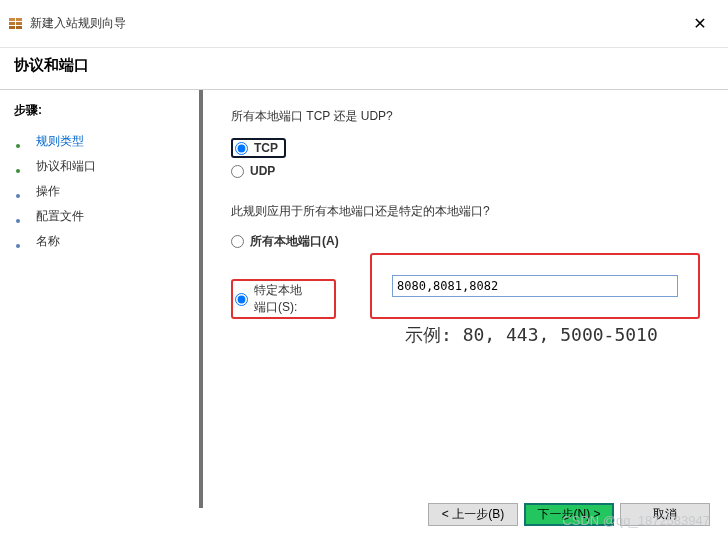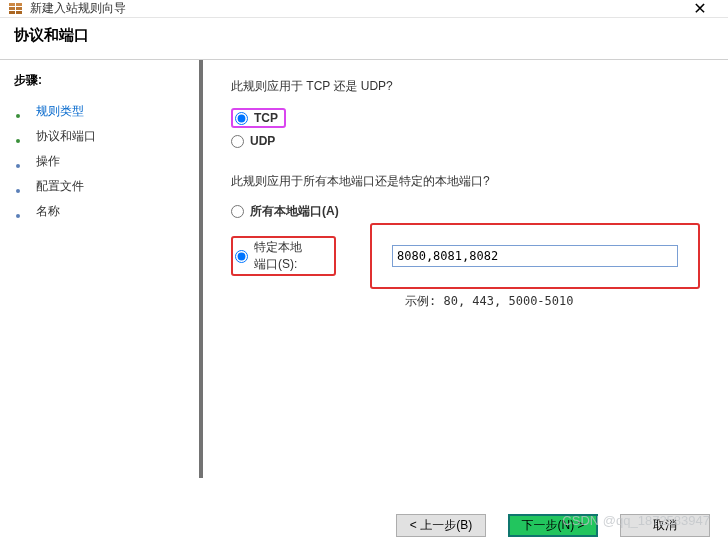--- a/index.html
+++ b/index.html
@@ -1,18 +1,18 @@
 <!DOCTYPE html>
 <html><head>
   <meta charset="utf-8">
   <style>
     * { margin: 0; padding: 0; box-sizing: border-box; font-family: "Microsoft YaHei", "Segoe UI", sans-serif; }
     body { background: #fff; width: 728px; height: 546px; overflow: hidden; position: relative; }
     
-    .titlebar { height: 18px; display: flex; align-items: center; padding: 0 8px; border-bottom: 1px solid #e5e5e5; }
+    .titlebar { height: 48px; display: flex; align-items: center; padding: 0 8px; border-bottom: 1px solid #e5e5e5; }
     .titlebar-icon { width: 16px; height: 16px; margin-right: 6px; }
     .titlebar-text { font-size: 12px; color: #333; flex: 1; }
     .close-btn { width: 40px; height: 28px; display: flex; align-items: center; justify-content: center; cursor: pointer; }
     
     .header { padding: 8px 14px 10px; border-bottom: 1px solid #d0d0d0; }
     .header-title { font-size: 15px; font-weight: bold; color: #000; margin-bottom: 4px; }
     .header-subtitle { font-size: 12px; color: #333; }
     
     .content { display: flex; height: calc(100% - 128px); }
     
@@ -22,29 +22,29 @@
     .step-bullet { width: 8px; height: 8px; display: flex; align-items: center; justify-content: center; }
     .step-link { color: #0066cc; }
     .step-normal { color: #333; }
     
     .main { flex: 1; padding: 18px 28px; font-size: 12px; color: #333; }
     .question { margin-bottom: 10px; }
     .radio-group { margin-bottom: 22px; }
     .radio-row { display: flex; align-items: center; gap: 6px; padding: 3px 0; }
     .radio-row input[type="radio"] { width: 13px; height: 13px; cursor: pointer; }
     .radio-row label { cursor: pointer; font-weight: bold; }
-    .radio-highlight { border: 2px solid #d946ef; border-radius: 3px; padding: 1px 6px 1px 2px; display: inline-flex; align-items: center; gap: 6px; }
+    .radio-highlight { border: 2px solid #0f172a; border-radius: 3px; padding: 1px 6px 1px 2px; display: inline-flex; align-items: center; gap: 6px; }
     .radio-highlight-wide { border: 2px solid #e03030; border-radius: 3px; padding: 1px 24px 1px 2px; display: inline-flex; align-items: center; gap: 6px; }
     
-    .port-row { display: flex; align-items: center; gap: 34px; }
+    .port-row { display: flex; align-items: flex-end; gap: 34px; }
     .port-input-wrapper { border: 2px solid #e03030; border-radius: 3px; padding: 20px; }
     .port-input { width: 286px; height: 22px; border: 1px solid #7a9fd4; padding: 0 4px; font-size: 12px; font-family: Consolas, monospace; outline: none; }
-    .port-example { margin-left: 174px; margin-top: 4px; font-size: 12px; color: #333; font-family: Consolas, monospace; }
+    .port-example { margin-left: 174px; margin-top: 4px; font-size: 18px; color: #333; font-family: Consolas, monospace; }
     
-    .footer { position: absolute; bottom: 9px; right: 18px; display: flex; gap: 22px; align-items: center; }
+    .footer { position: absolute; bottom: 20px; right: 18px; display: flex; gap: 6px; align-items: center; }
     .btn { min-width: 90px; height: 23px; border: 1px solid #adadad; background: #e1e1e1; font-size: 12px; cursor: pointer; padding: 0 10px; }
     .btn-next { border: 2px solid #0f766e; background: #22c55e; }
     
     .watermark { position: absolute; bottom: 18px; right: 18px; font-size: 13px; color: #c0c4c8; opacity: 0.75; pointer-events: none; z-index: 10; }
   </style>
 </head>
 <body>
 
 <div class="titlebar">
   <span class="titlebar-icon">
@@ -106,21 +106,21 @@
       <span class="step-bullet">
           <svg width="8" height="8">
             <circle cx="4" cy="4" r="2" fill="#5a7fb8"></circle>
           </svg>
         </span>
       <span class="step-normal">名称</span>
     </div>
   </div>
 
   <div class="main">
-    <div class="question">此规则应用于 TCP 还是 UDP?</div>
+    <div class="question">所有本地端口 TCP 还是 UDP?</div>
     <div class="radio-group">
       <div class="radio-row">
         <span class="radio-highlight">
           <input type="radio" name="proto" checked="" style="">
           <label>TCP</label>
         </span>
       </div>
       <div class="radio-row">
         <input type="radio" name="proto" style="">
         <label>UDP</label>

